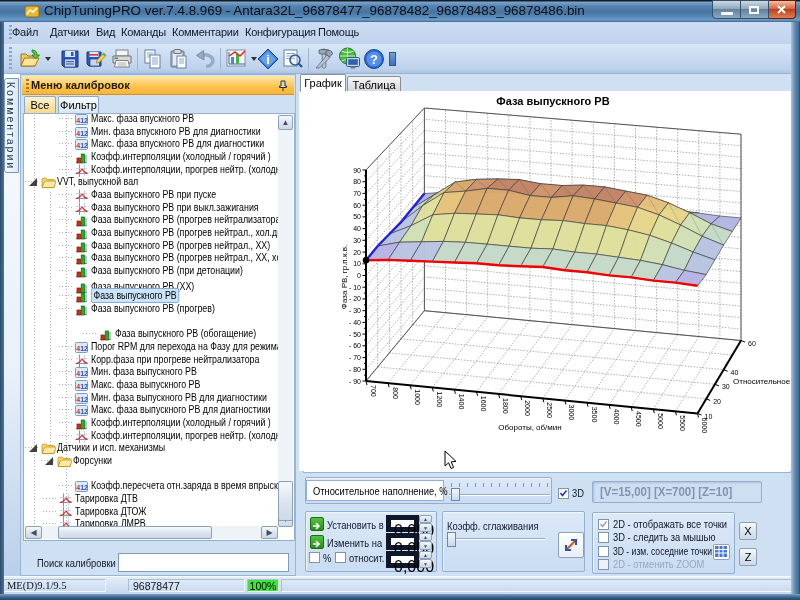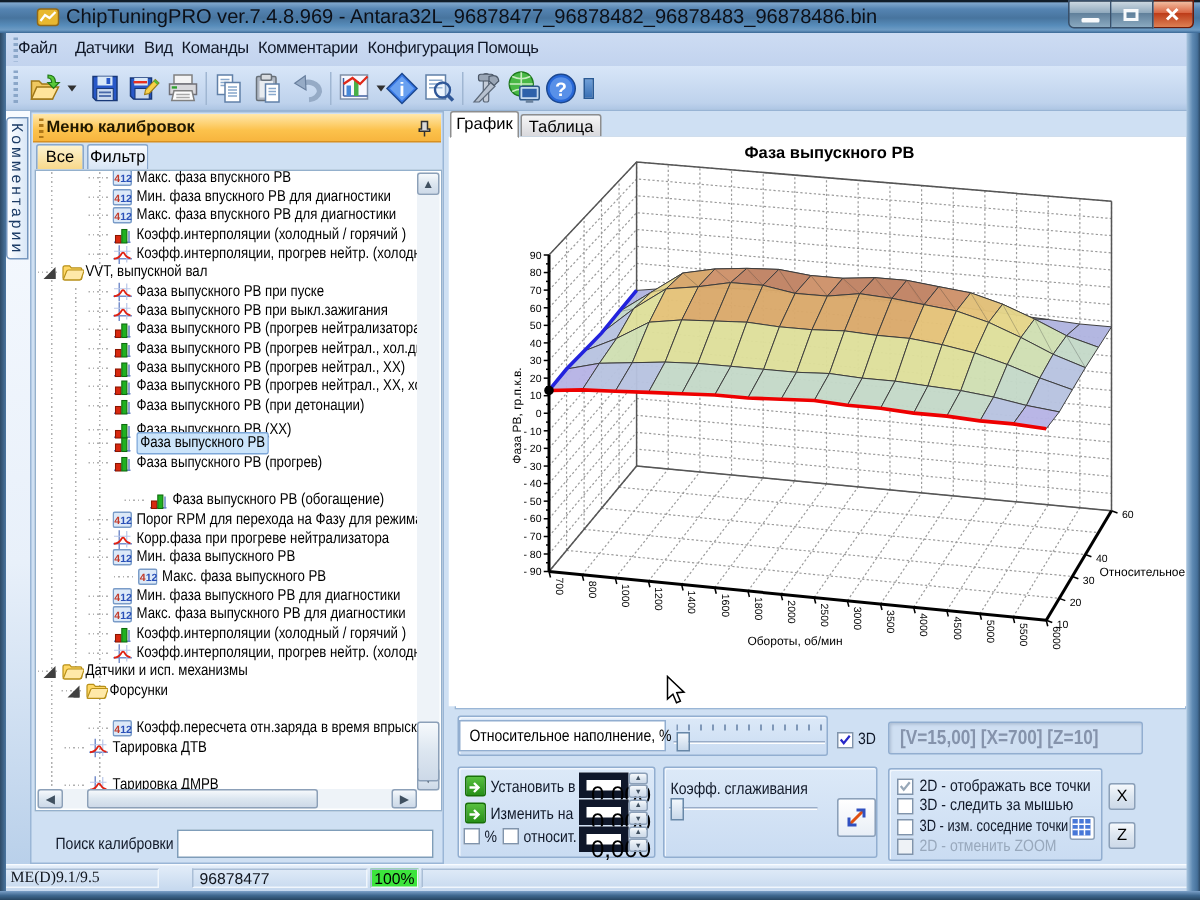--- a/index.html
+++ b/index.html
@@ -379,21 +379,21 @@
           </div>
           <div style="position:absolute;left:0;top:253.2px;width:100%;height:13px;">
             <div style="position:absolute;left:58px;top:6px;width:14px;height:1px;background-image:repeating-linear-gradient(90deg,#b0b0b0 0 1px,transparent 1px 3px)"></div>
             <div style="position:absolute;left:74px;top:0px;"><svg width="13" height="13" viewBox="0 0 13 13">
                 <rect x="0.5" y="1.5" width="12" height="10" rx="1" fill="#dce9f8" stroke="#7a9cc8"></rect>
                 <text x="1.2" y="9.5" font-family="Liberation Sans, sans-serif" font-size="7" font-weight="bold" fill="#c23a2a">4</text>
                 <text x="5.2" y="9.5" font-family="Liberation Sans, sans-serif" font-size="7" font-weight="bold" fill="#2a50b8">12</text>
               </svg></div>
             <div style="position:absolute;left:90px;top:0px;font-size:10.5px;line-height:13px;white-space:nowrap;color:#000;transform:scaleX(0.84);transform-origin:0 50%;">Мин. фаза выпускного РВ</div>
           </div>
-          <div style="position:absolute;left:17px;top:265.9px;width:100%;height:13px;">
+          <div style="position:absolute;left:0;top:265.9px;width:100%;height:13px;">
             <div style="position:absolute;left:58px;top:6px;width:14px;height:1px;background-image:repeating-linear-gradient(90deg,#b0b0b0 0 1px,transparent 1px 3px)"></div>
             <div style="position:absolute;left:74px;top:0px;"><svg width="13" height="13" viewBox="0 0 13 13">
                 <rect x="0.5" y="1.5" width="12" height="10" rx="1" fill="#dce9f8" stroke="#7a9cc8"></rect>
                 <text x="1.2" y="9.5" font-family="Liberation Sans, sans-serif" font-size="7" font-weight="bold" fill="#c23a2a">4</text>
                 <text x="5.2" y="9.5" font-family="Liberation Sans, sans-serif" font-size="7" font-weight="bold" fill="#2a50b8">12</text>
               </svg></div>
             <div style="position:absolute;left:90px;top:0px;font-size:10.5px;line-height:13px;white-space:nowrap;color:#000;transform:scaleX(0.84);transform-origin:0 50%;">Макс. фаза выпускного РВ</div>
           </div>
           <div style="position:absolute;left:0;top:278.5px;width:100%;height:13px;">
             <div style="position:absolute;left:58px;top:6px;width:14px;height:1px;background-image:repeating-linear-gradient(90deg,#b0b0b0 0 1px,transparent 1px 3px)"></div>
@@ -464,20 +464,31 @@
           <div style="position:absolute;left:0;top:379.8px;width:100%;height:13px;">
             <div style="position:absolute;left:42px;top:6px;width:14px;height:1px;background-image:repeating-linear-gradient(90deg,#b0b0b0 0 1px,transparent 1px 3px)"></div>
             <div style="position:absolute;left:58px;top:0px;"><svg width="13" height="13" viewBox="0 0 13 13">
                 <line x1="0.5" y1="9.5" x2="13" y2="9.5" stroke="#7890cc" stroke-width="1"></line>
                 <line x1="4.5" y1="0.5" x2="4.5" y2="13" stroke="#7890cc" stroke-width="1"></line>
                 <line x1="1" y1="4.5" x2="12" y2="4.5" stroke="#b8c6e8" stroke-width="0.8"></line>
                 <line x1="9.5" y1="1" x2="9.5" y2="12" stroke="#b8c6e8" stroke-width="0.8"></line>
                 <path d="M1 9.5 Q4 9.3 5.5 7 Q7 4.2 8.2 6.5 Q9.2 8.8 12 9.2" fill="none" stroke="#e02010" stroke-width="1.2"></path>
               </svg></div>
             <div style="position:absolute;left:74px;top:0px;font-size:10.5px;line-height:13px;white-space:nowrap;color:#000;transform:scaleX(0.84);transform-origin:0 50%;">Тарировка ДТВ</div>
+          </div>
+          <div style="position:absolute;left:0;top:392.5px;width:100%;height:13px;">
+            <div style="position:absolute;left:42px;top:6px;width:14px;height:1px;background-image:repeating-linear-gradient(90deg,#b0b0b0 0 1px,transparent 1px 3px)"></div>
+            <div style="position:absolute;left:58px;top:0px;"><svg width="13" height="13" viewBox="0 0 13 13">
+                <line x1="0.5" y1="9.5" x2="13" y2="9.5" stroke="#7890cc" stroke-width="1"></line>
+                <line x1="4.5" y1="0.5" x2="4.5" y2="13" stroke="#7890cc" stroke-width="1"></line>
+                <line x1="1" y1="4.5" x2="12" y2="4.5" stroke="#b8c6e8" stroke-width="0.8"></line>
+                <line x1="9.5" y1="1" x2="9.5" y2="12" stroke="#b8c6e8" stroke-width="0.8"></line>
+                <path d="M1 9.5 Q4 9.3 5.5 7 Q7 4.2 8.2 6.5 Q9.2 8.8 12 9.2" fill="none" stroke="#e02010" stroke-width="1.2"></path>
+              </svg></div>
+            <div style="position:absolute;left:74px;top:0px;font-size:10.5px;line-height:13px;white-space:nowrap;color:#000;transform:scaleX(0.84);transform-origin:0 50%;">Тарировка ДТОЖ</div>
           </div>
           <div style="position:absolute;left:0;top:405.1px;width:100%;height:13px;">
             <div style="position:absolute;left:42px;top:6px;width:14px;height:1px;background-image:repeating-linear-gradient(90deg,#b0b0b0 0 1px,transparent 1px 3px)"></div>
             <div style="position:absolute;left:58px;top:0px;"><svg width="13" height="13" viewBox="0 0 13 13">
                 <line x1="0.5" y1="9.5" x2="13" y2="9.5" stroke="#7890cc" stroke-width="1"></line>
                 <line x1="4.5" y1="0.5" x2="4.5" y2="13" stroke="#7890cc" stroke-width="1"></line>
                 <line x1="1" y1="4.5" x2="12" y2="4.5" stroke="#b8c6e8" stroke-width="0.8"></line>
                 <line x1="9.5" y1="1" x2="9.5" y2="12" stroke="#b8c6e8" stroke-width="0.8"></line>
                 <path d="M1 9.5 Q4 9.3 5.5 7 Q7 4.2 8.2 6.5 Q9.2 8.8 12 9.2" fill="none" stroke="#e02010" stroke-width="1.2"></path>
               </svg></div>

